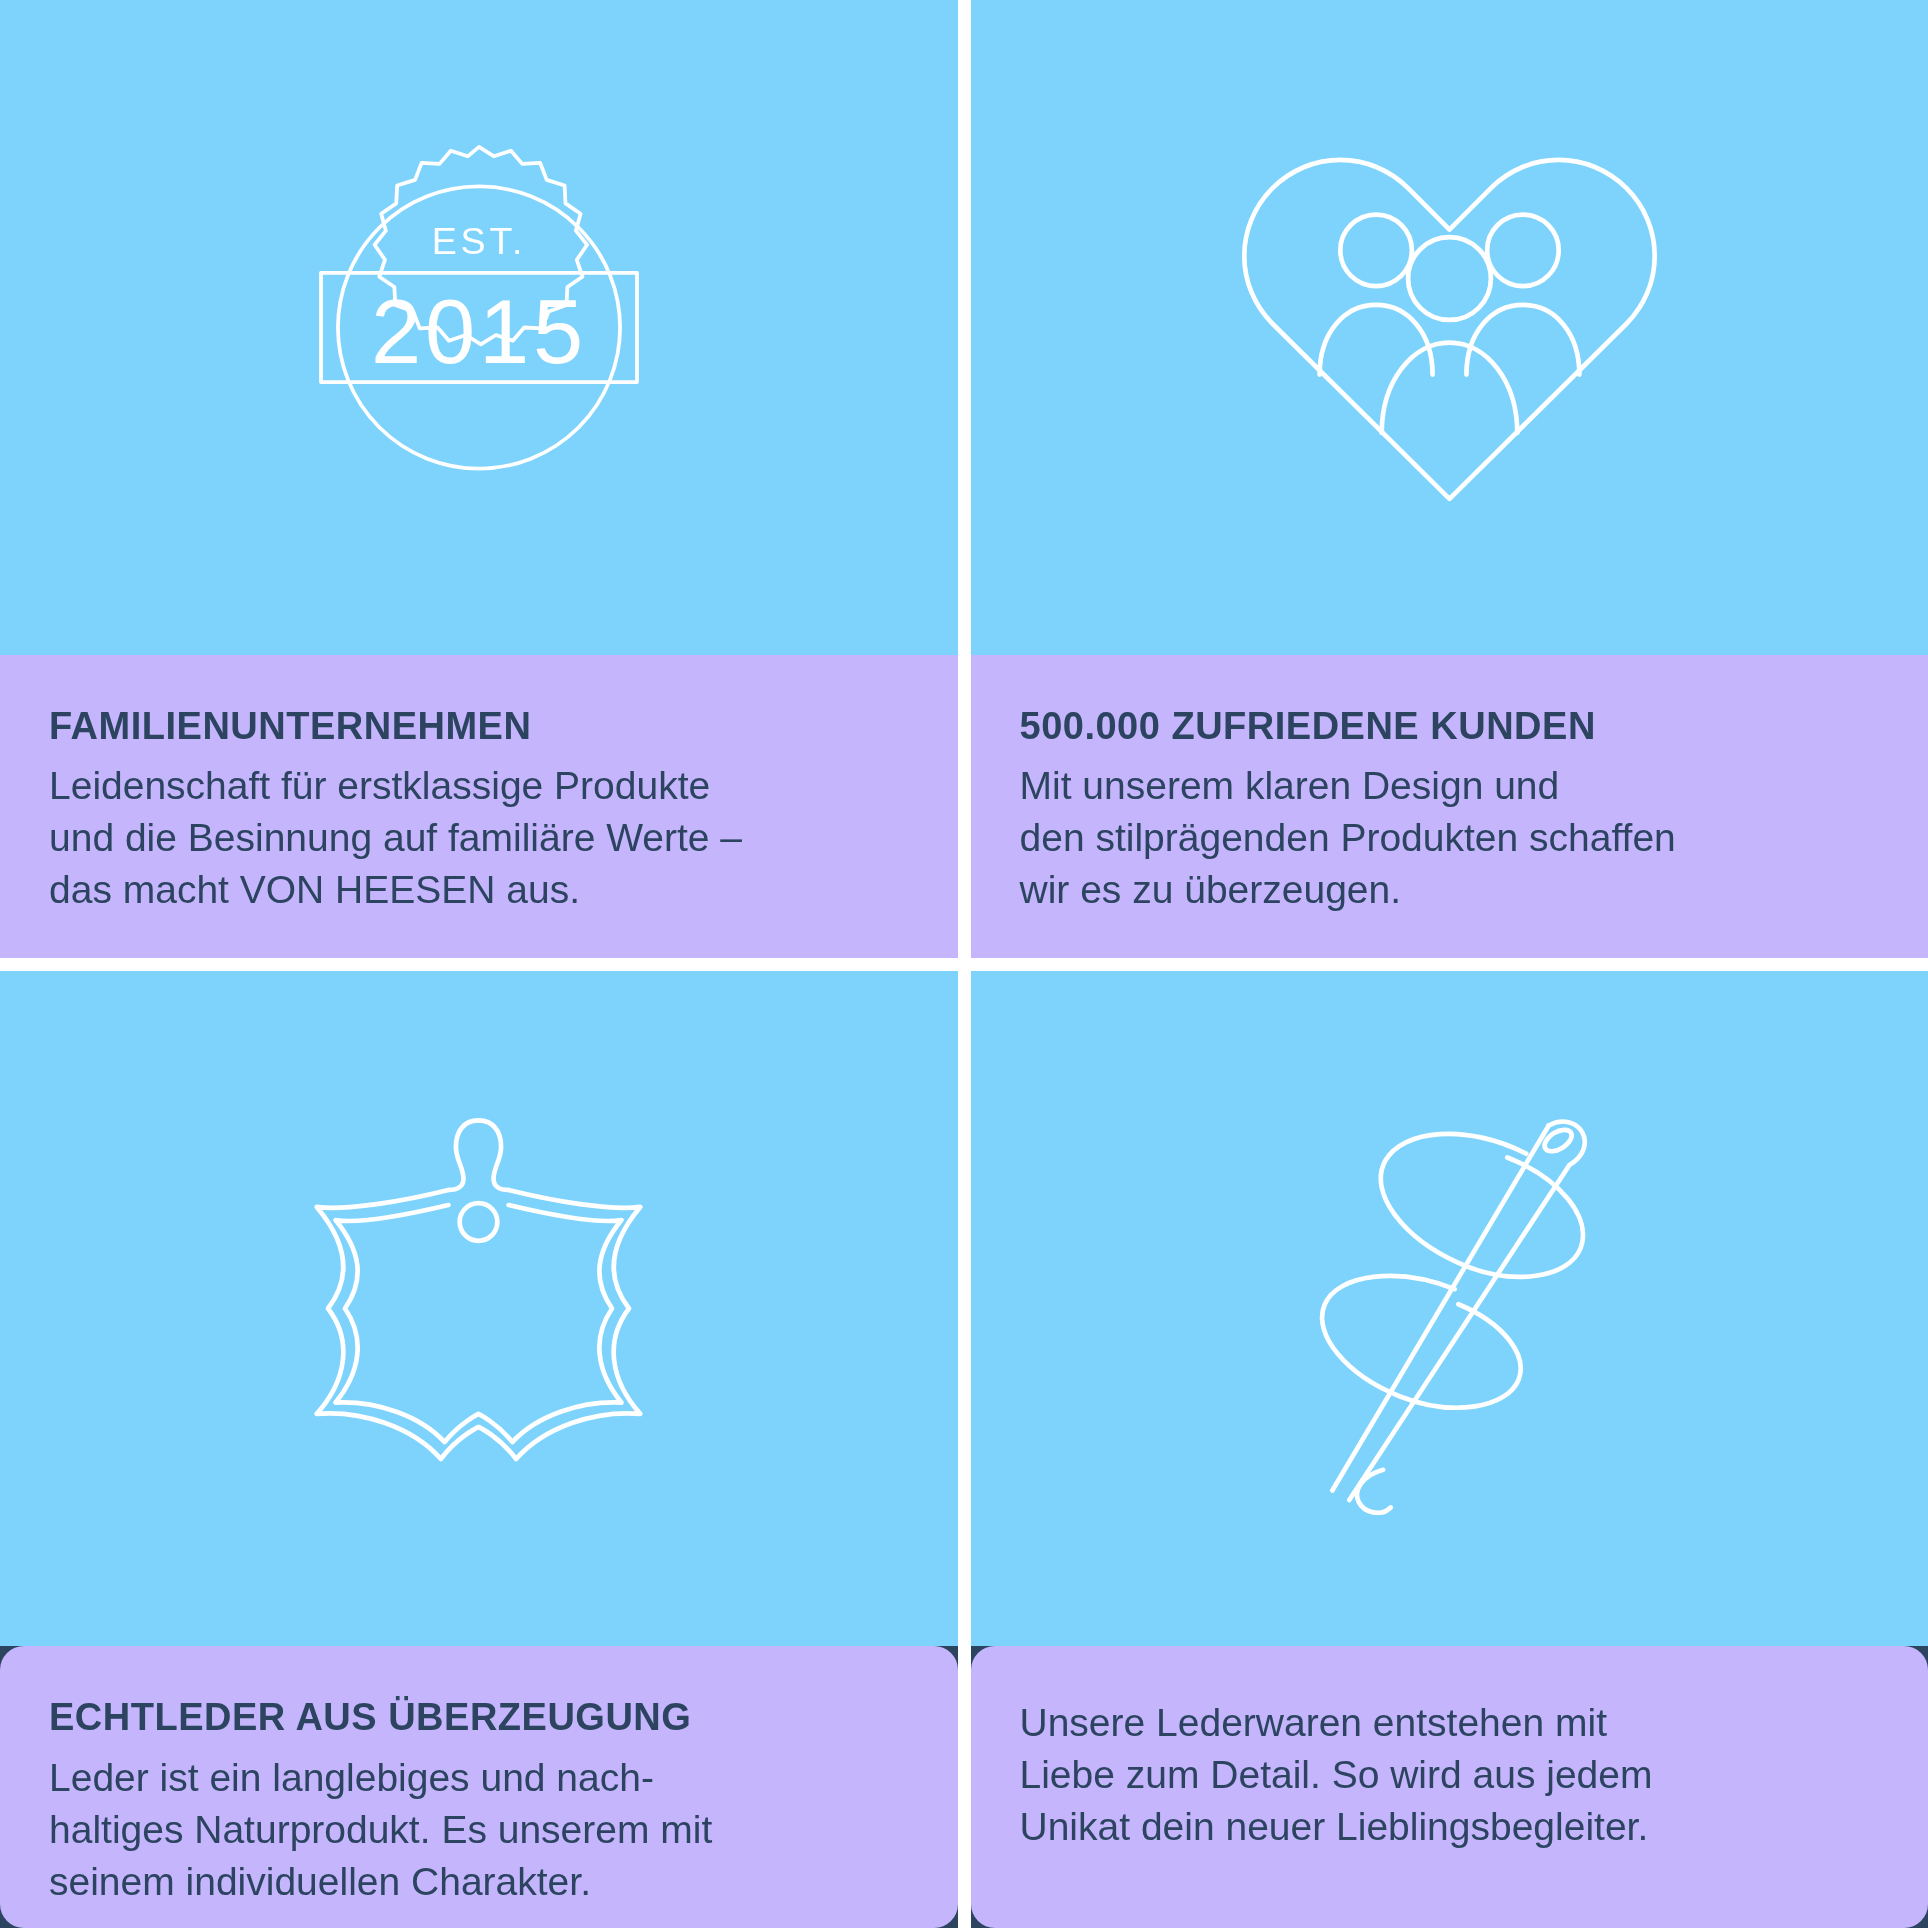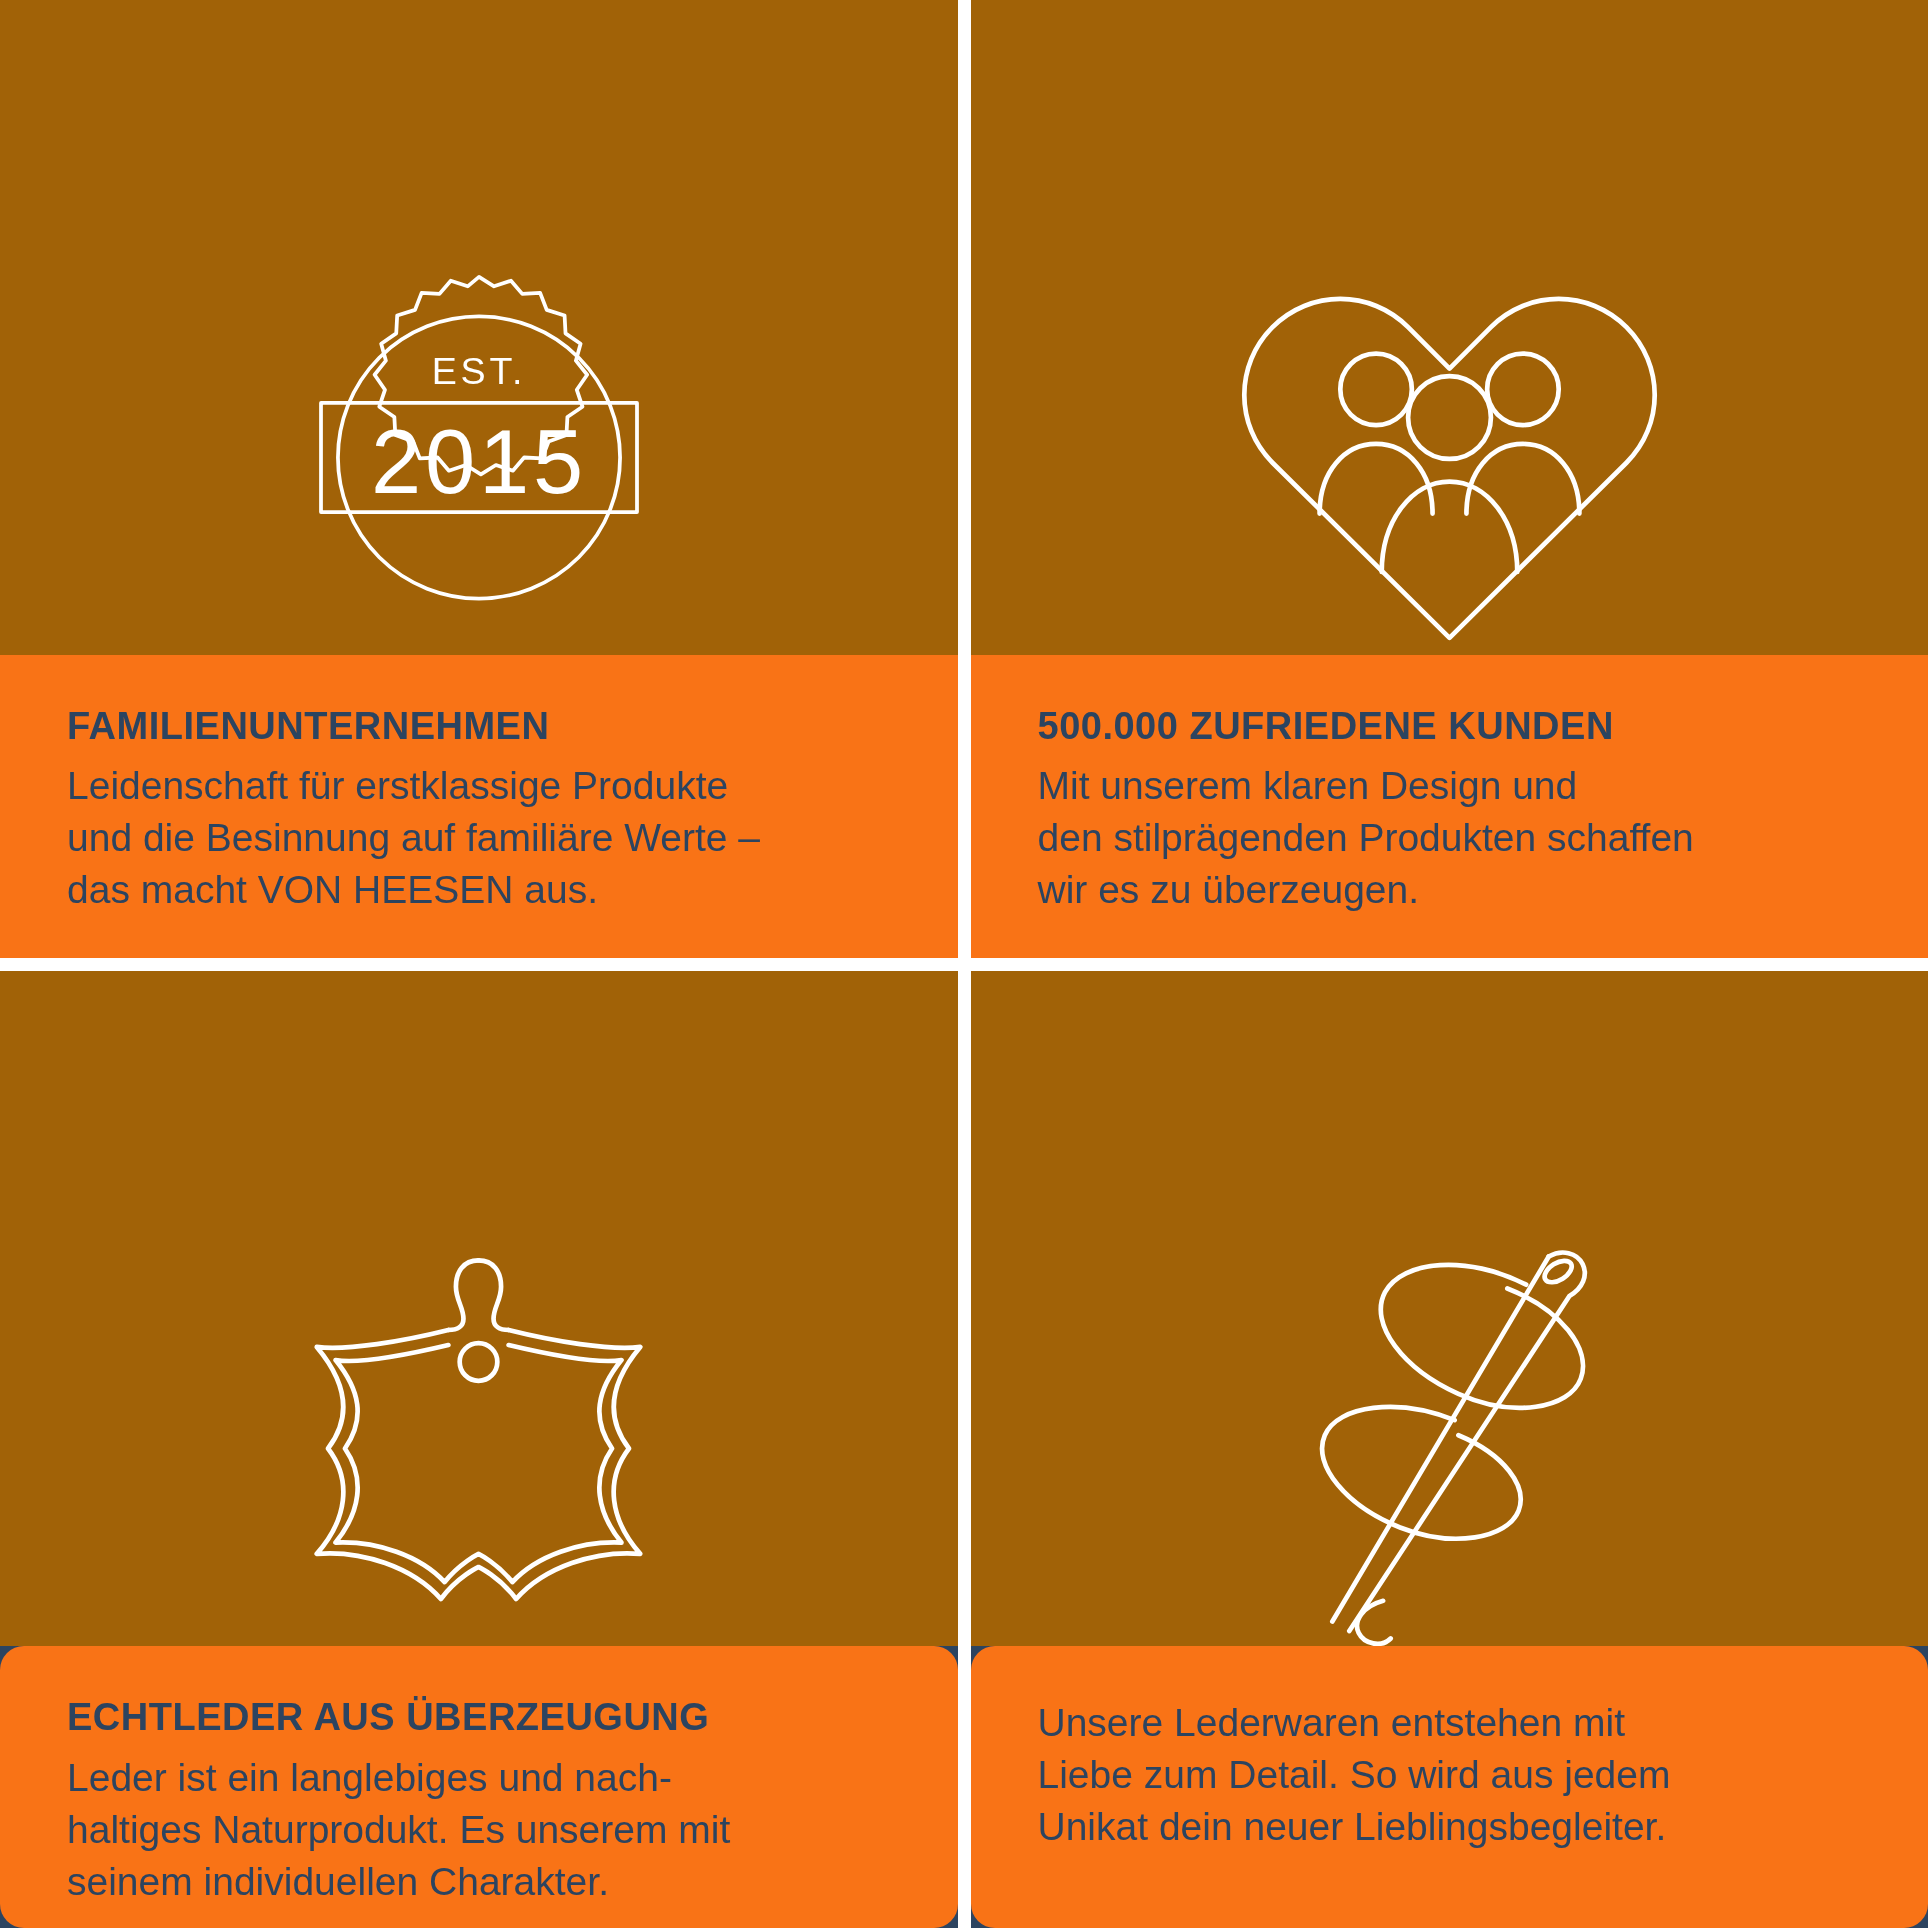--- a/index.html
+++ b/index.html
@@ -26,35 +26,35 @@
   }
 
   .cell {
     display: flex;
     flex-direction: column;
     overflow: hidden;
     background: #2c4460;
   }
 
   .icon-area {
-    background: #a16207;
+    background: #7dd3fc;
     flex: 1 1 auto;
     display: flex;
-    align-items: flex-end;
+    align-items: center;
     justify-content: center;
     min-height: 0;
   }
 
   .icon-area svg {
     display: block;
   }
 
   .text-area {
-    background: #f97316;
-    padding: 51px 49px 43px 67px;
+    background: #c4b5fd;
+    padding: 51px 49px 43px 49px;
     box-sizing: border-box;
   }
 
   .cell-top .text-area {
     height: 303px;
   }
   .cell-bottom .text-area {
     height: 282px;
     border-radius: 24px;
   }

